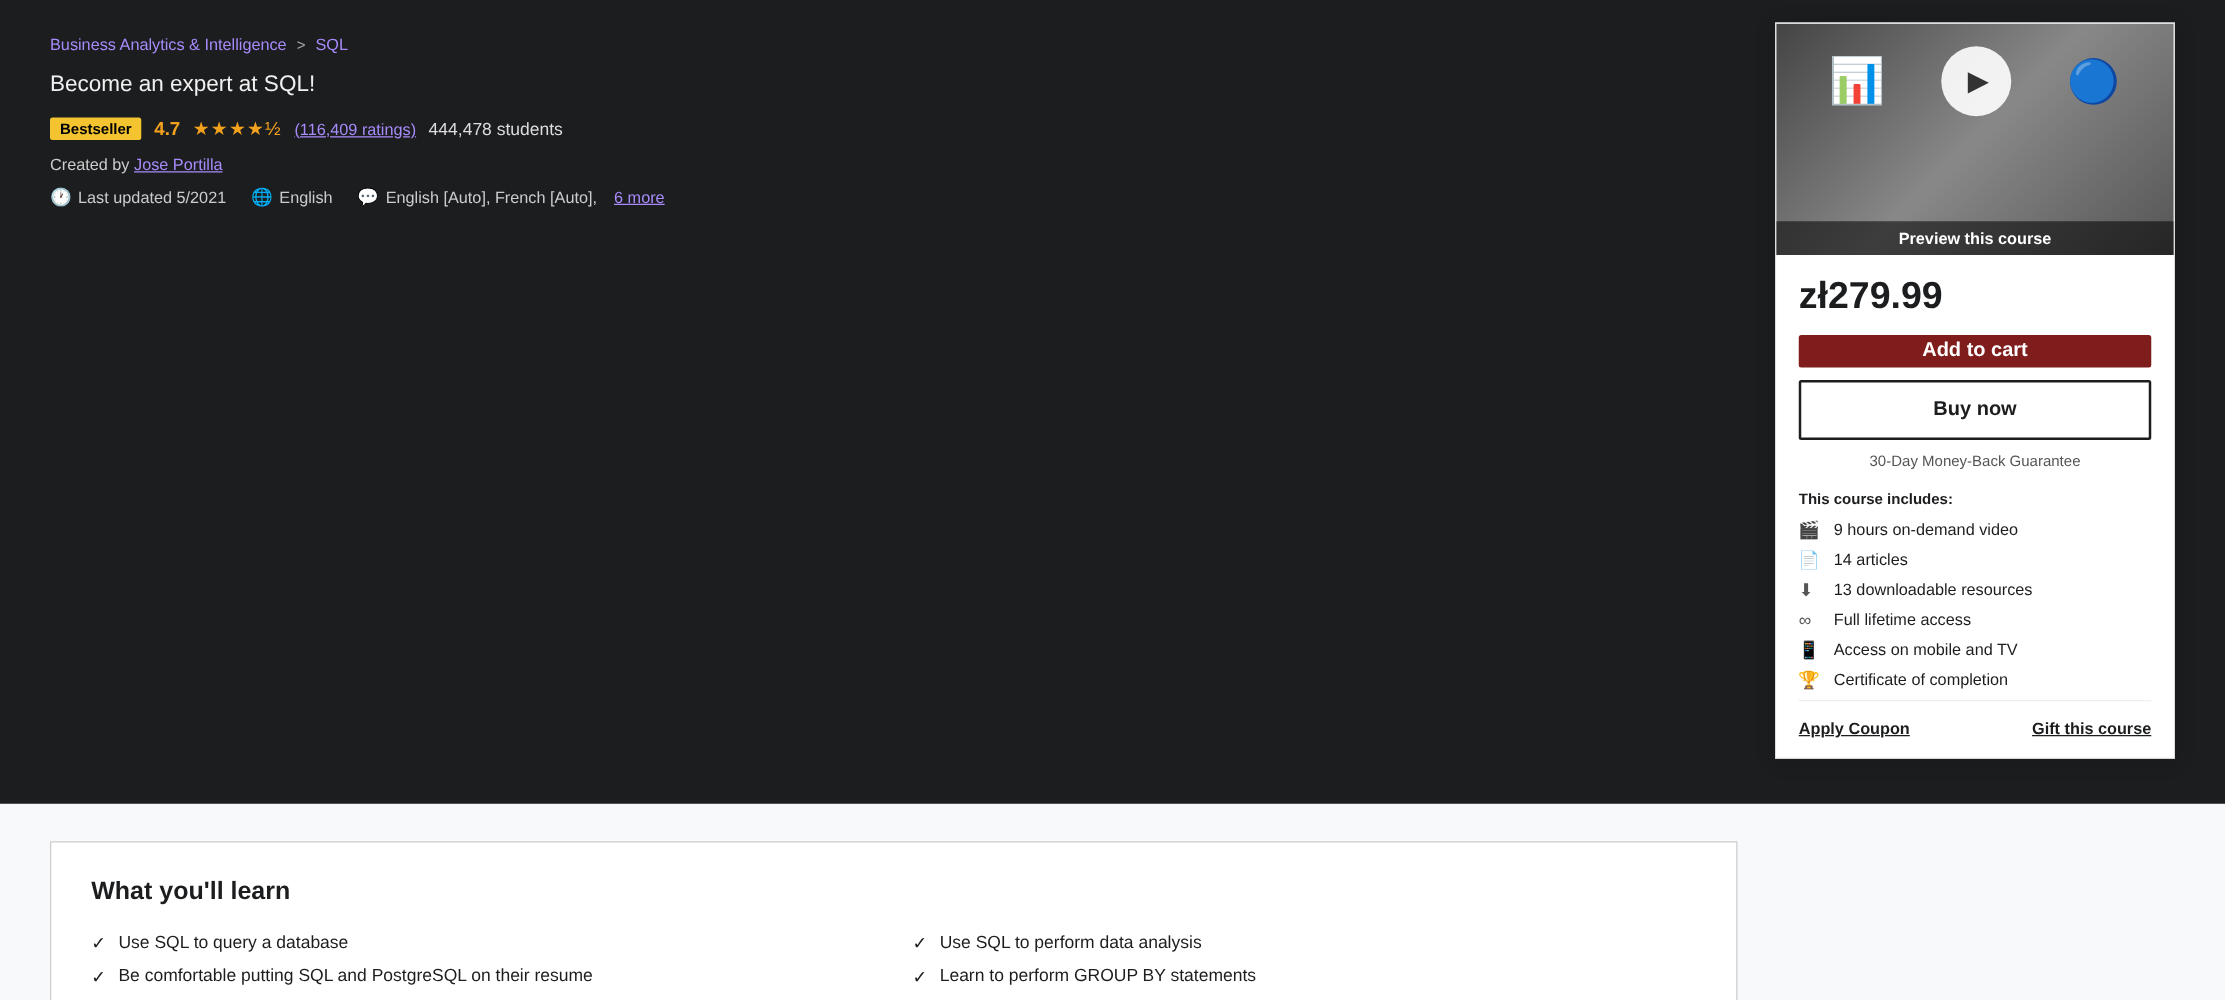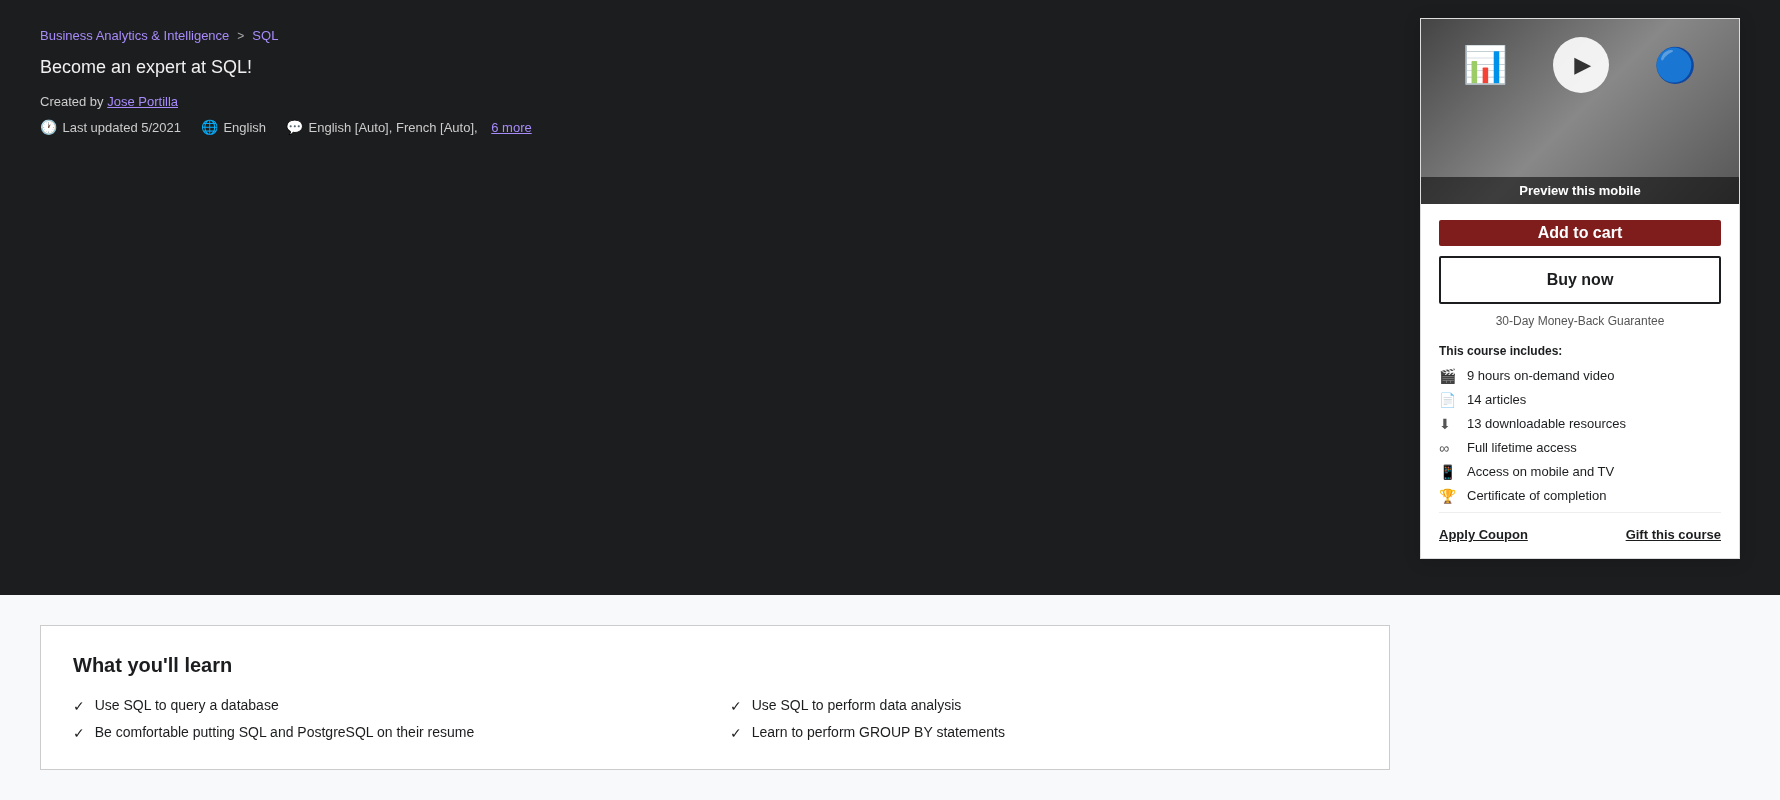--- a/index.html
+++ b/index.html
@@ -75,20 +75,27 @@
 <body>
 
 <div class="hero">
   <div class="hero-left">
     <div class="breadcrumb">
       <a class="breadcrumb-link">Business Analytics &amp; Intelligence</a>
       <span class="breadcrumb-sep">&gt;</span>
       <span class="breadcrumb-current">SQL</span>
     </div>
     <p class="course-subtitle">Become an expert at SQL!</p>
+    <div class="rating-row">
+      <span class="bestseller-badge">Bestseller</span>
+      <span class="rating-number">4.7</span>
+      <span class="stars">★★★★½</span>
+      <span class="rating-count">(116,409 ratings)</span>
+      <span class="students">444,478 students</span>
+    </div>
     <div class="created-row">
       <span>Created by</span>&nbsp;<a>Jose Portilla</a>
     </div>
     <div class="meta-row">
       <div class="meta-item">
         <span class="meta-icon">🕐</span>
         <span>Last updated 5/2021</span>
       </div>
       <div class="meta-item">
         <span class="meta-icon">🌐</span>
@@ -104,23 +111,24 @@
   <div class="hero-right">
     <div class="course-card">
       <div class="preview-area">
         <div class="preview-bg">
           <div class="preview-icons">
             <span class="preview-icon-bar">📊</span>
             <div class="play-btn"></div>
             <span class="preview-icon-globe">🔵</span>
           </div>
         </div>
-        <div class="preview-label">Preview this mobile</div>
+        <div class="preview-label">Preview this course</div>
       </div>
       <div class="card-body">
+        <div class="price">zł279.99</div>
         <button class="btn-add-to-cart">Add to cart</button>
         <button class="btn-buy-now">Buy now</button>
         <div class="guarantee">30-Day Money-Back Guarantee</div>
 
         <div class="includes-title">This course includes:</div>
 
         <div class="include-item">
           <span class="include-icon">🎬</span>
           <span>9 hours on-demand video</span>
         </div>

